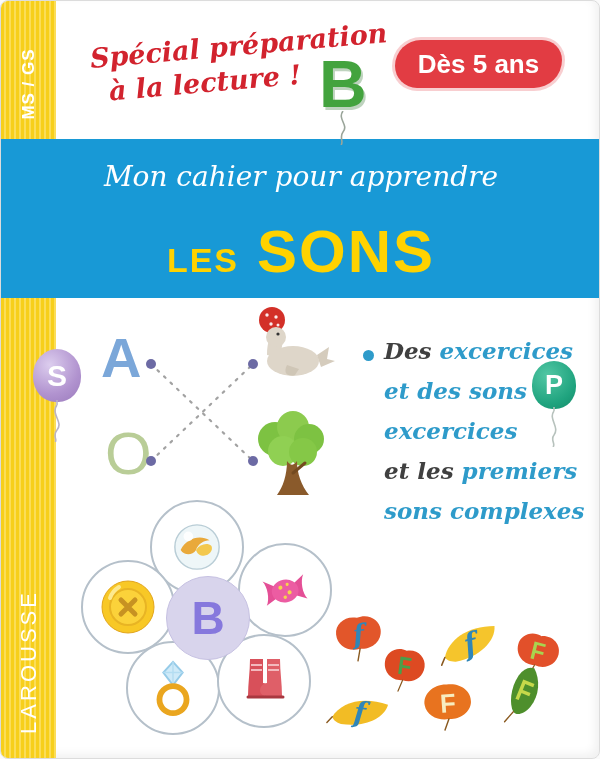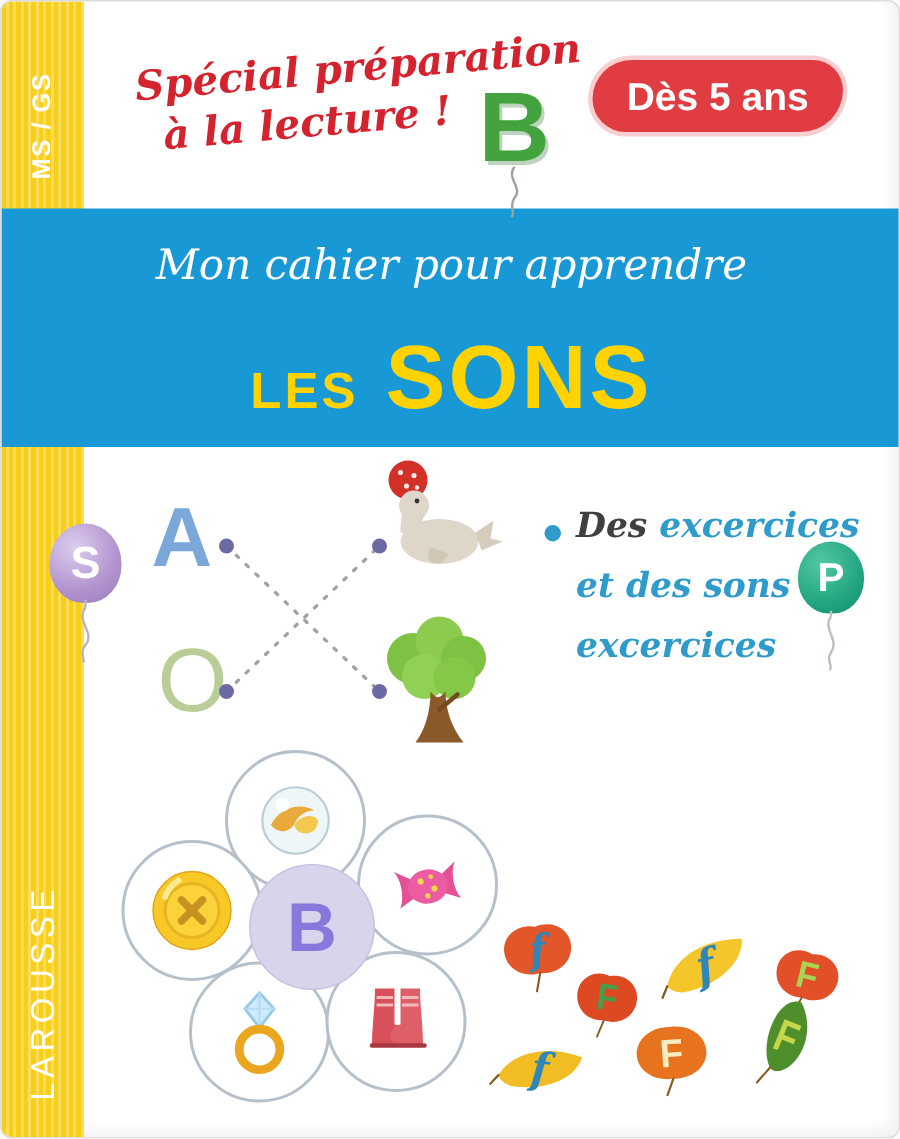--- a/index.html
+++ b/index.html
@@ -175,20 +175,22 @@
     <svg width="22" height="40" viewBox="0 0 22 40">
       <path d="M11 0 L11 4 M11 4 C5 12 17 20 11 28 C7 33 13 37 10 40" stroke="#b7c2bd" stroke-width="1.6" fill="none"></path>
     </svg>
   </div>
 
   <div class="bullet-dot"></div>
   <div class="blurb">
       <div class="blurb-line"><span class="seg-dark">Des </span><span class="seg-blue">excercices</span></div>
       <div class="blurb-line"><span class="seg-blue">et des sons</span></div>
       <div class="blurb-line"><span class="seg-blue">excercices</span></div>
+      <div class="blurb-line"><span class="seg-dark">et les </span><span class="seg-blue">premiers</span></div>
+      <div class="blurb-line"><span class="seg-blue">sons complexes</span></div>
     </div>
 
   <div class="petal petal-marble">
     <svg width="52" height="52" viewBox="0 0 54 54">
       <circle cx="27" cy="27" r="23" fill="#eef6f8" stroke="#b9cdd6" stroke-width="1.5"></circle>
       <path d="M10 30 C16 18 30 14 40 20 C34 20 28 24 26 30 C22 36 14 36 10 30 Z" fill="#e9a93b"></path>
       <path d="M26 30 C30 24 38 22 42 26 C44 30 40 36 34 36 C30 36 27 34 26 30 Z" fill="#f3c84e"></path>
       <circle cx="18" cy="16" r="5" fill="#ffffff" opacity="0.85"></circle>
     </svg>
   </div>

